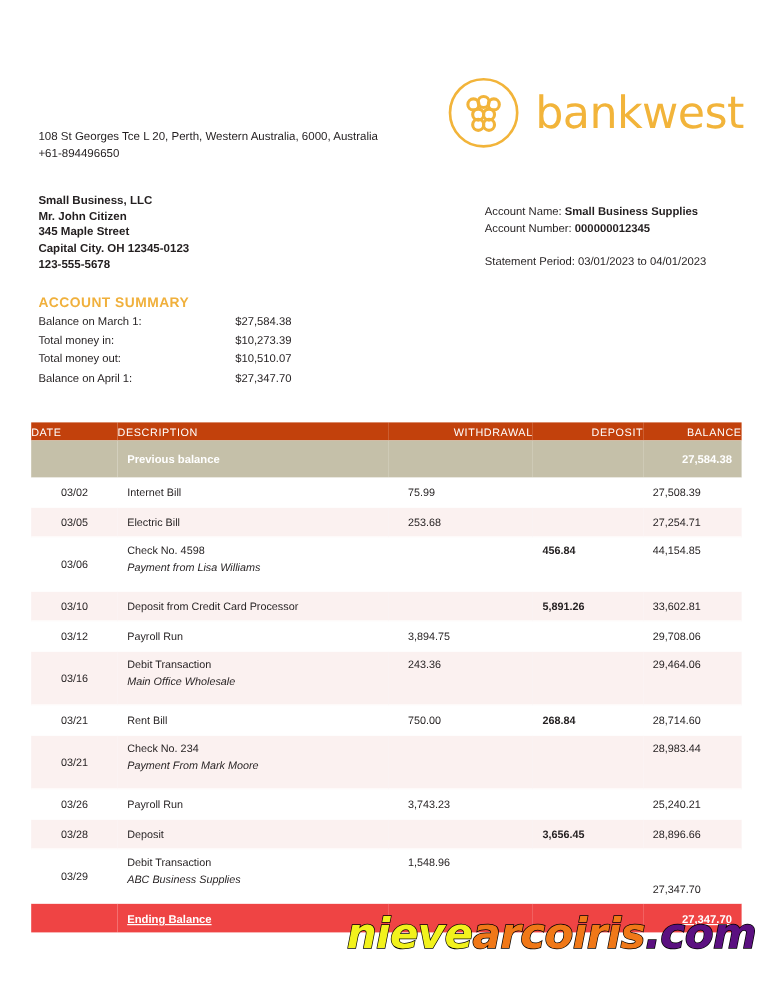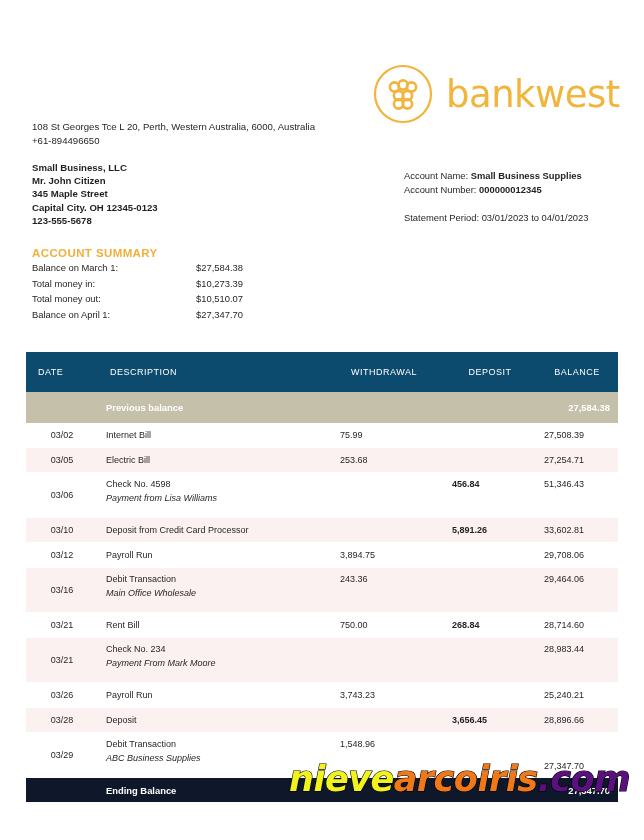--- a/index.html
+++ b/index.html
@@ -38,21 +38,21 @@
     color: #F2B43A;
     font-family: "DejaVu Sans", sans-serif;
     font-weight: 400;
     line-height: 1;
   }
 
   
   .bank-address {
     position: absolute;
     left: 32px;
-    top: 120px;
+    top: 108px;
     font-size: 9.6px;
     line-height: 14px;
     color: #231f20;
   }
 
   
   .customer-block {
     position: absolute;
     left: 32px;
     top: 161px;
@@ -106,31 +106,31 @@
     font-size: 9px;
     table-layout: fixed;
   }
   .txn-table col.c-date  { width: 72px; }
   .txn-table col.c-desc  { width: 226px; }
   .txn-table col.c-with  { width: 120px; }
   .txn-table col.c-dep   { width: 92px; }
   .txn-table col.c-bal   { width: 82px; }
 
   .txn-table thead th {
-    background: #0c4a6e;
+    background: #c2410c;
     color: #ffffff;
     font-size: 9px;
     font-weight: normal;
     letter-spacing: 0.5px;
-    height: 40px;
-    padding: 0 12px;
+    height: 15px;
+    padding: 0 0;
     text-align: left;
     vertical-align: middle;
   }
-  .txn-table thead th.r { text-align: center; }
+  .txn-table thead th.r { text-align: right; }
 
   tr.prev-balance td {
     background: #C5C0A9;
     color: #ffffff;
     font-weight: bold;
     font-size: 9.4px;
     height: 31px;
     padding: 0 8px;
     vertical-align: middle;
   }
@@ -160,27 +160,28 @@
   tr.double td.bal  { vertical-align: top; padding-top: 6px; }
   tr.double.bal-bottom td.bal { vertical-align: bottom; padding-bottom: 6px; padding-top: 0; }
 
   .desc-sub {
     display: block;
     font-style: italic;
     margin-top: 4px;
   }
 
   tr.ending td {
-    background: #0f172a;
+    background: #ef4444;
     color: #ffffff;
     font-weight: bold;
     font-size: 9.4px;
     height: 24px;
     padding: 0 8px;
     vertical-align: middle;
+    text-decoration: underline;
   }
   tr.ending td.bal { text-align: right; }
 
   
   .watermark {
     position: absolute;
     left: 289px;
     top: 762px;
     font-family: "DejaVu Sans", sans-serif;
     font-size: 35px;
@@ -305,21 +306,21 @@
     </tr>
 
     <tr class="txn odd double">
       <td class="date">03/06</td>
       <td class="desc">
         <span>Check No. 4598</span>
         <span class="desc-sub">Payment from Lisa Williams</span>
       </td>
       <td class="with"></td>
       <td class="dep">456.84</td>
-      <td class="bal">51,346.43</td>
+      <td class="bal">44,154.85</td>
     </tr>
 
     <tr class="txn even single">
       <td class="date">03/10</td>
       <td class="desc">Deposit from Credit Card Processor</td>
       <td class="with"></td>
       <td class="dep">5,891.26</td>
       <td class="bal">33,602.81</td>
     </tr>
 

